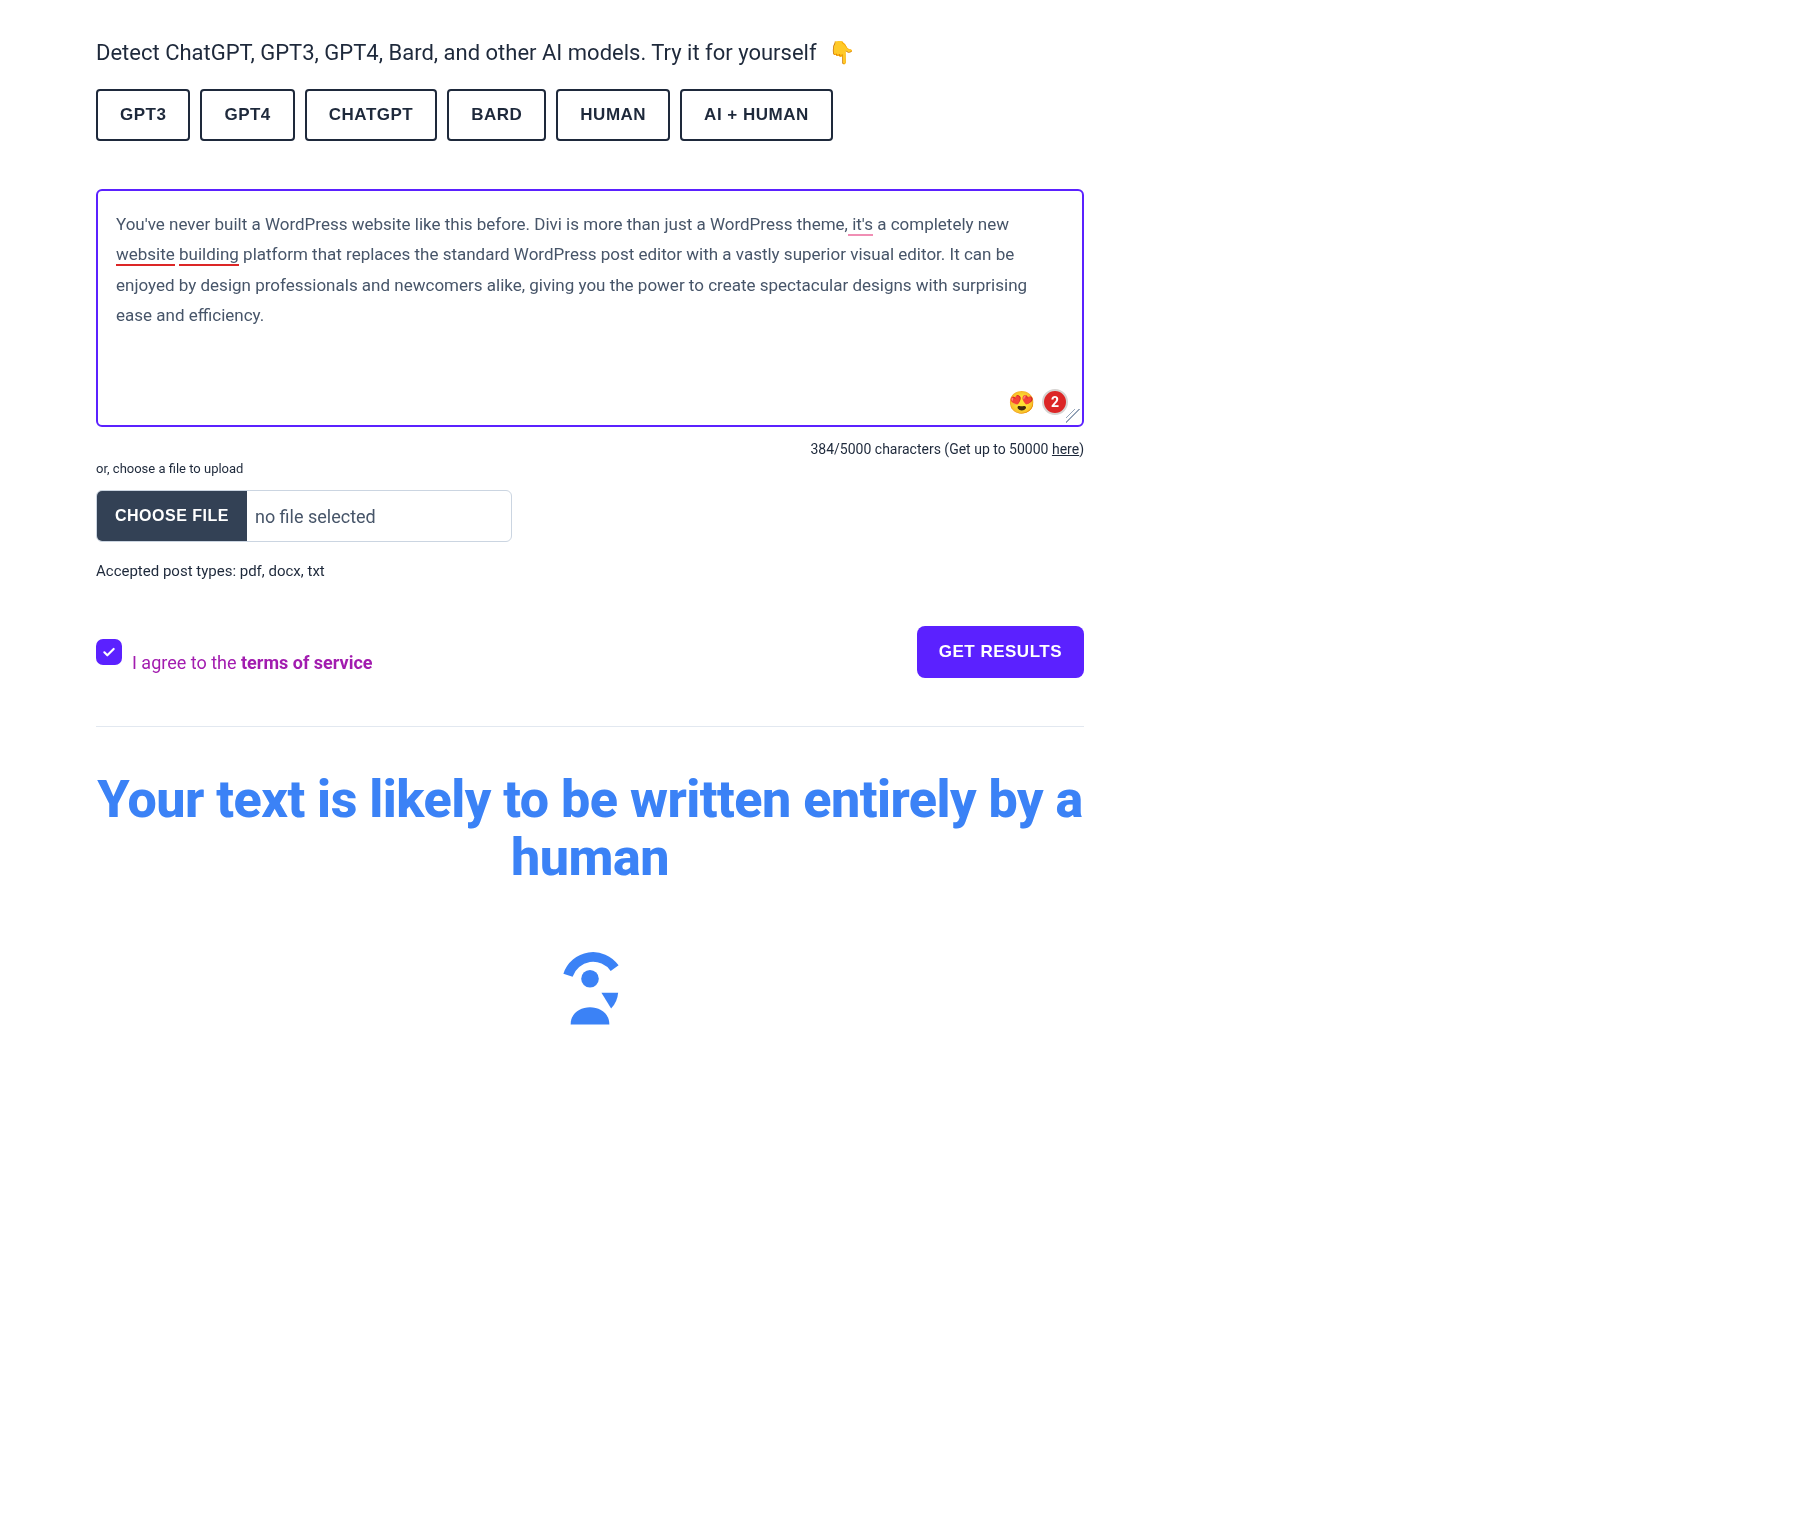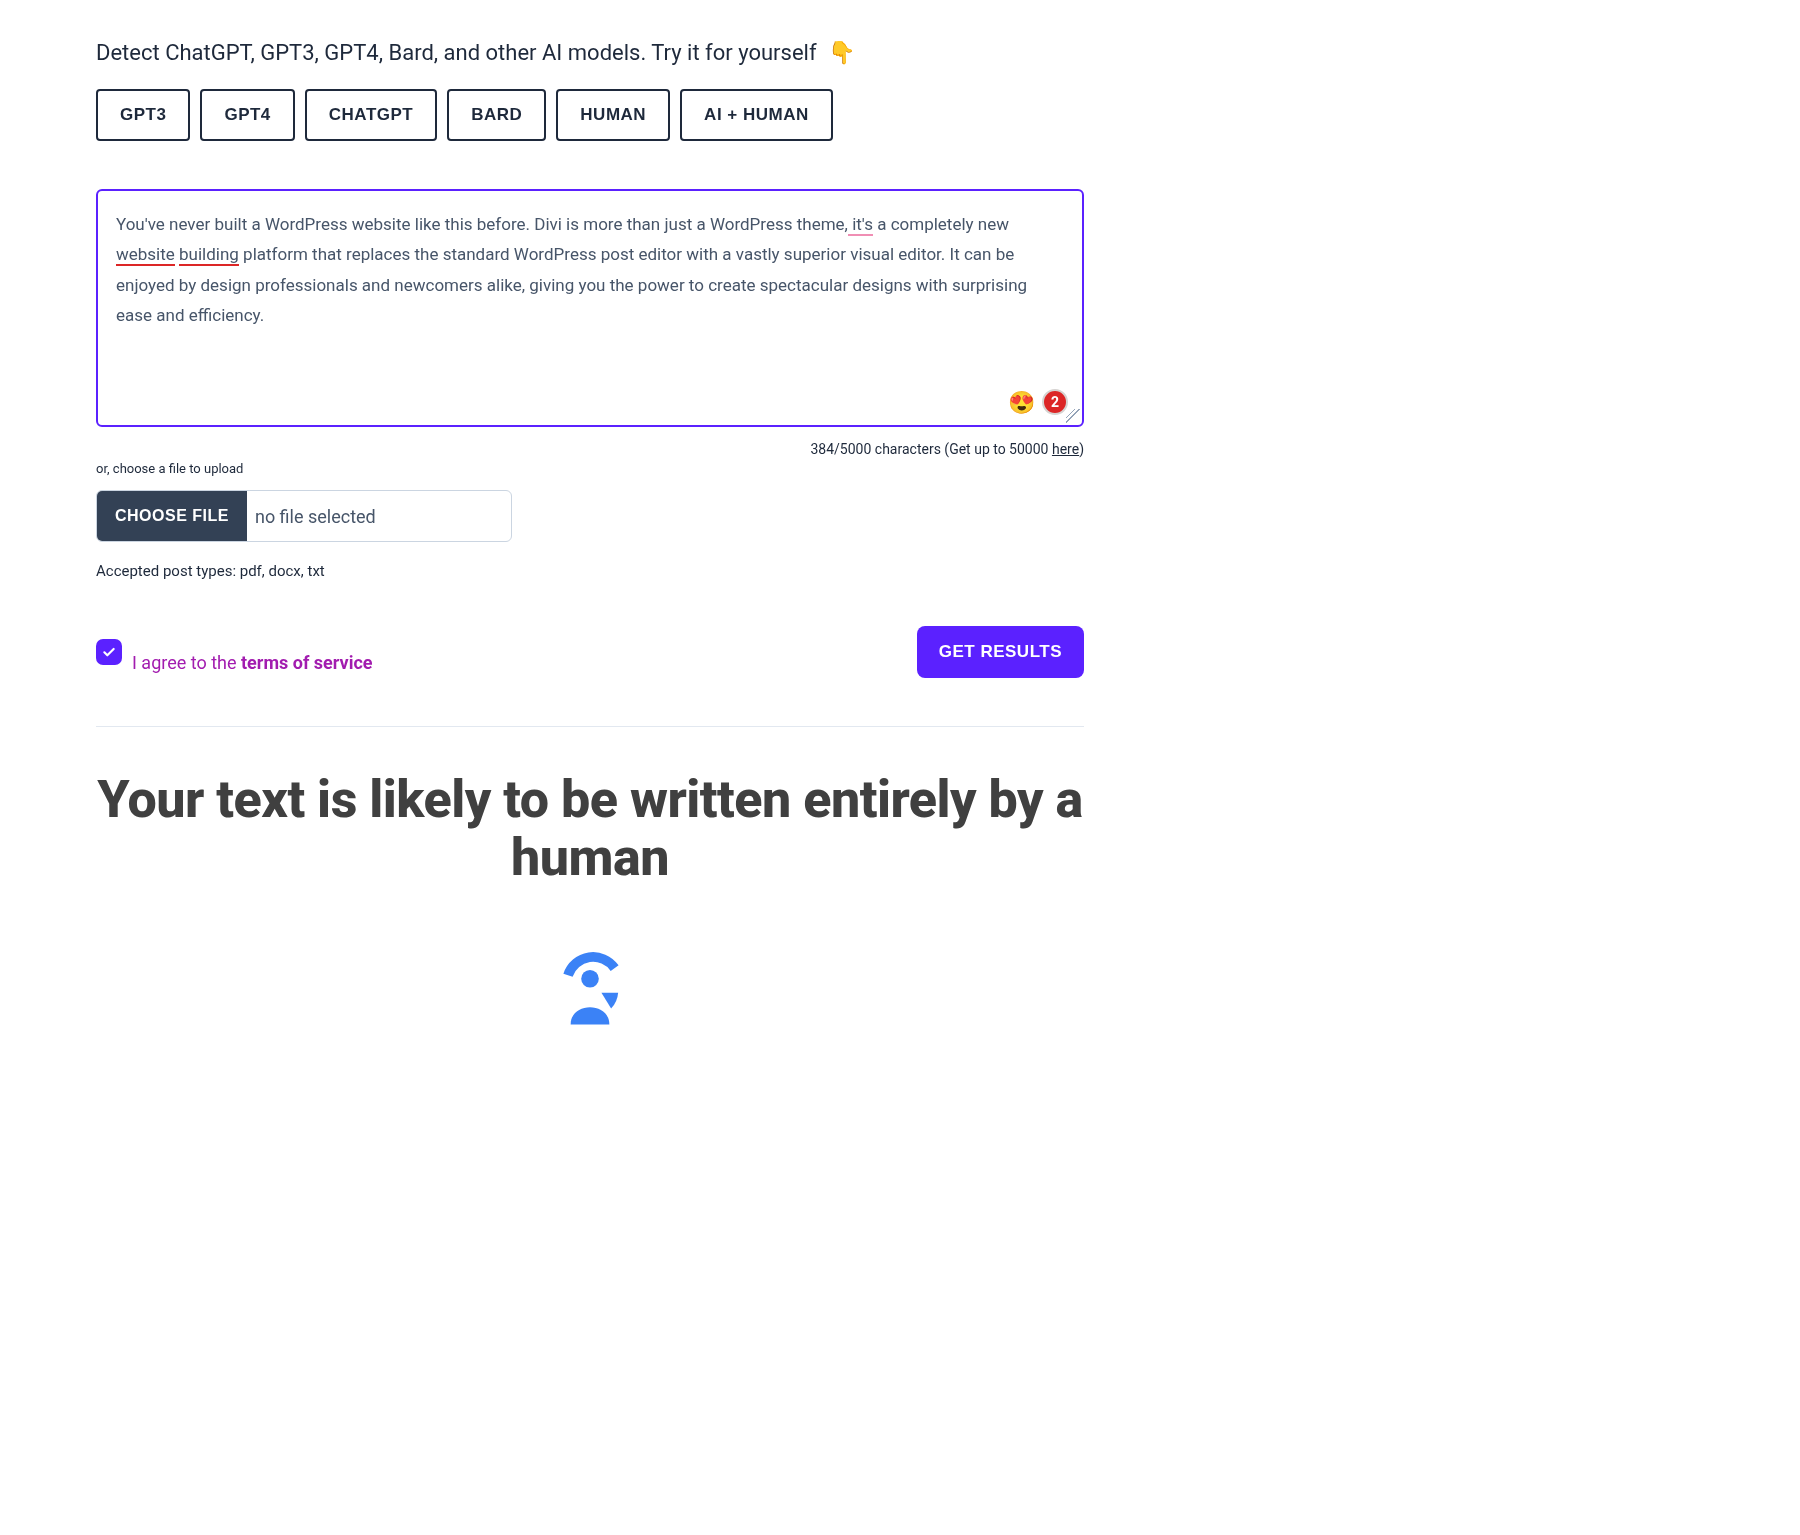--- a/index.html
+++ b/index.html
@@ -175,21 +175,21 @@
   }
   .divider {
     border: none;
     border-top: 1px solid #e2e8f0;
     margin-bottom: 44px;
   }
   .result-heading {
     font-size: 52px;
     font-weight: 800;
     text-align: center;
-    color: #404040;
+    color: #3b82f6;
     line-height: 1.12;
     margin-bottom: 60px;
     letter-spacing: -0.5px;
   }
   .result-icon-wrap {
     display: flex;
     justify-content: center;
   }
   .result-icon {
     width: 88px;

